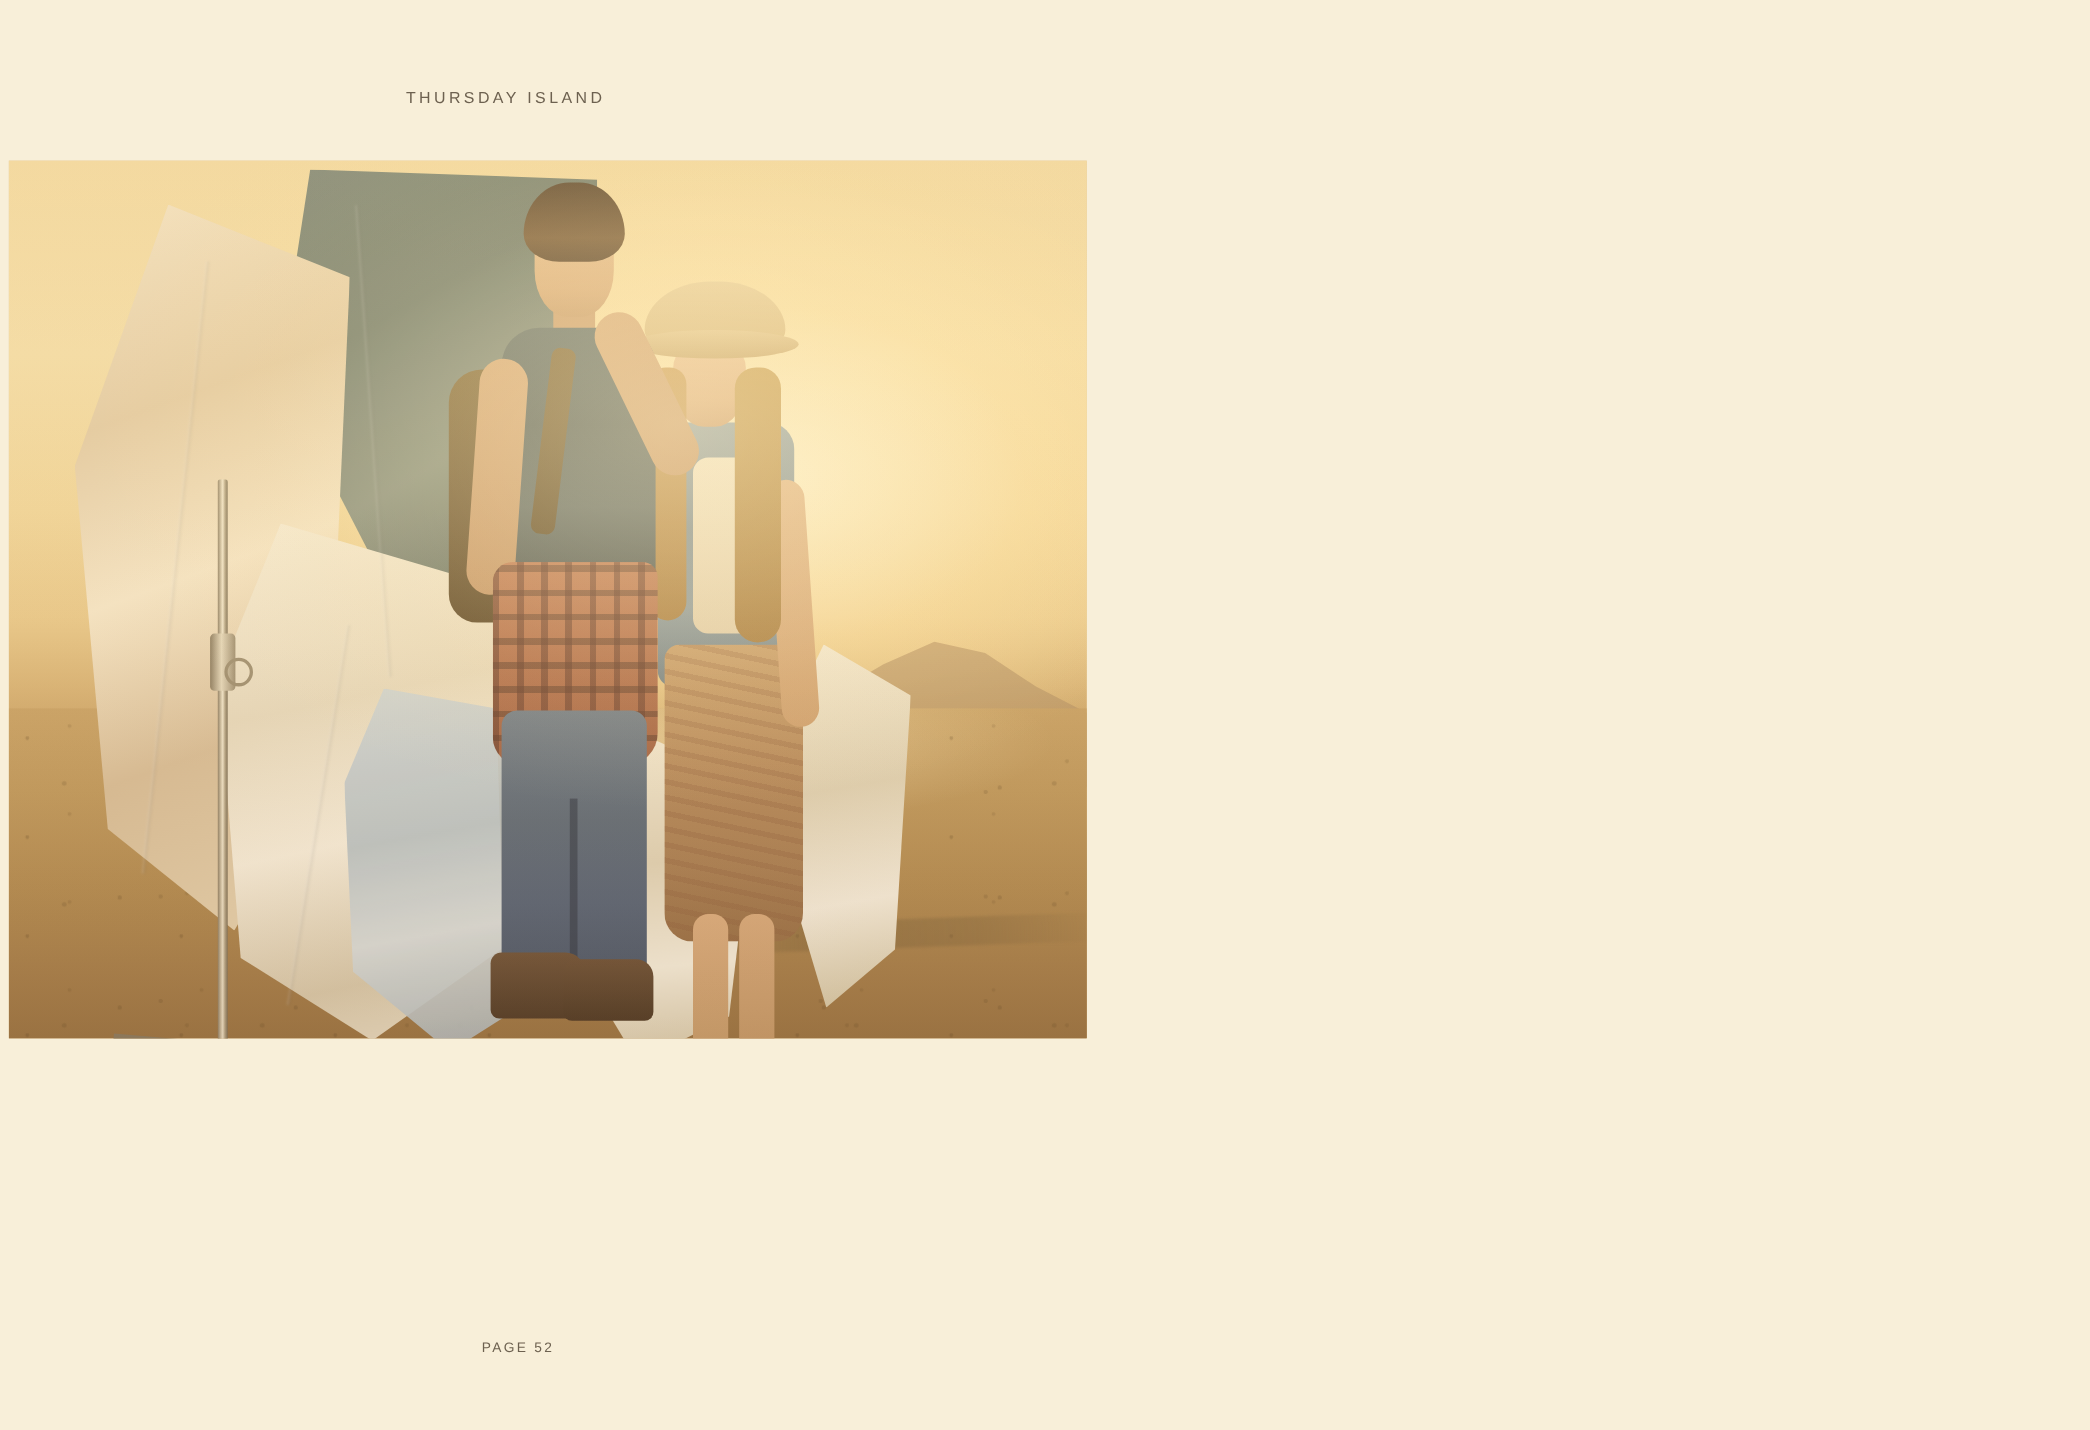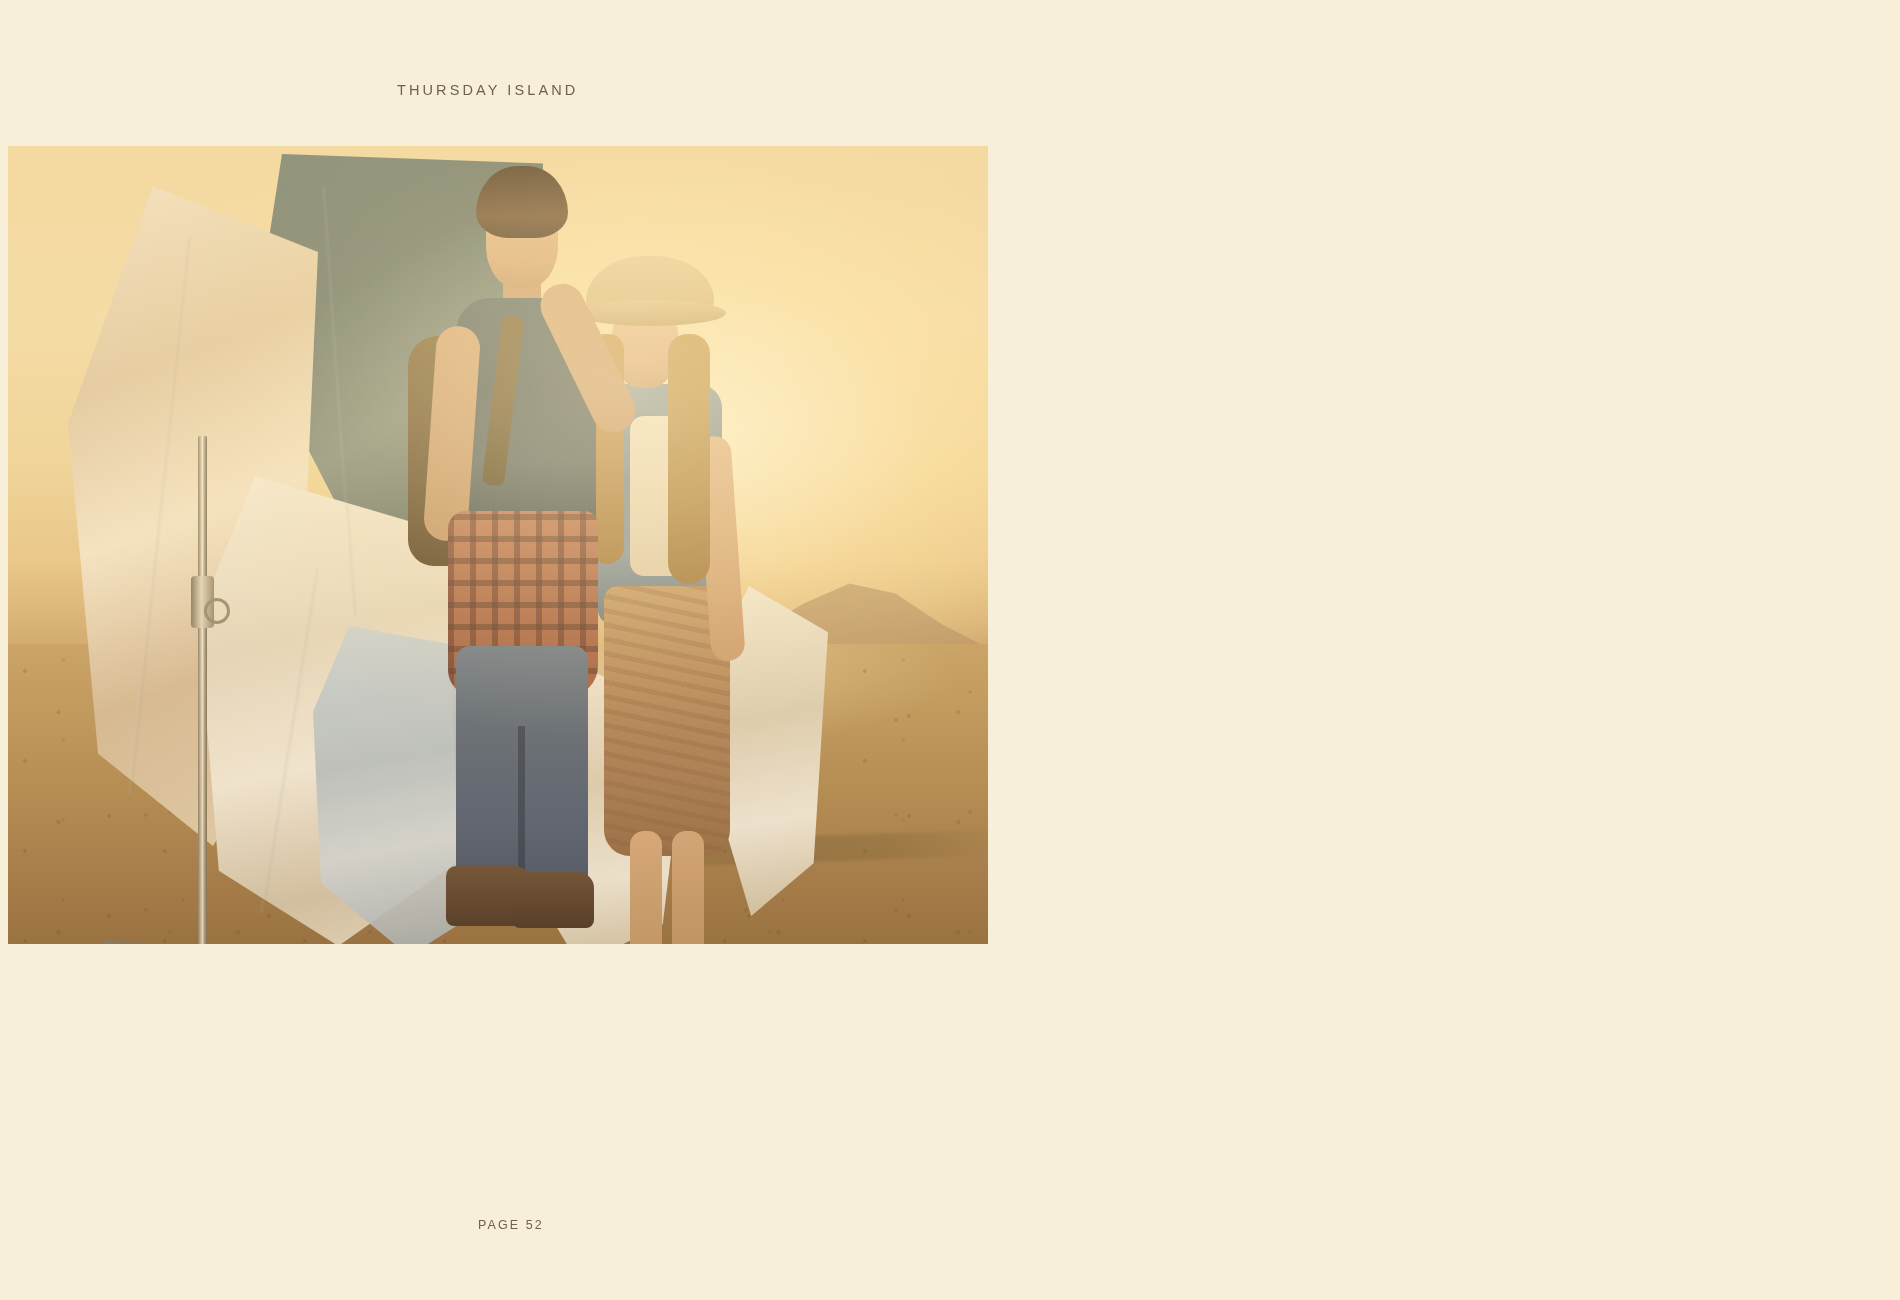--- a/index.html
+++ b/index.html
@@ -34,35 +34,34 @@
 
   
   .running-head {
     position: absolute;
     top: 82px;
     font-family: "Liberation Sans", sans-serif;
     font-size: 14.5px;
     letter-spacing: 3.1px;
     color: #6d6150;
     white-space: nowrap;
-    margin-left: 28px;
   }
   .running-head-left  { left: 369px; }
 
   
   .folio {
     position: absolute;
     bottom: 68px;
     font-family: "Liberation Sans", sans-serif;
     font-size: 12.5px;
     letter-spacing: 2.1px;
     color: #6d6150;
     white-space: nowrap;
   }
-  .folio-left  { left: 438px; margin-left: 40px; }
+  .folio-left  { left: 438px; }
 
   
   .photo-frame {
     position: absolute;
     left: 8px;
     top: 146px;
     width: 980px;
     height: 798px;
     overflow: hidden;
     background: #e7cd9c;

